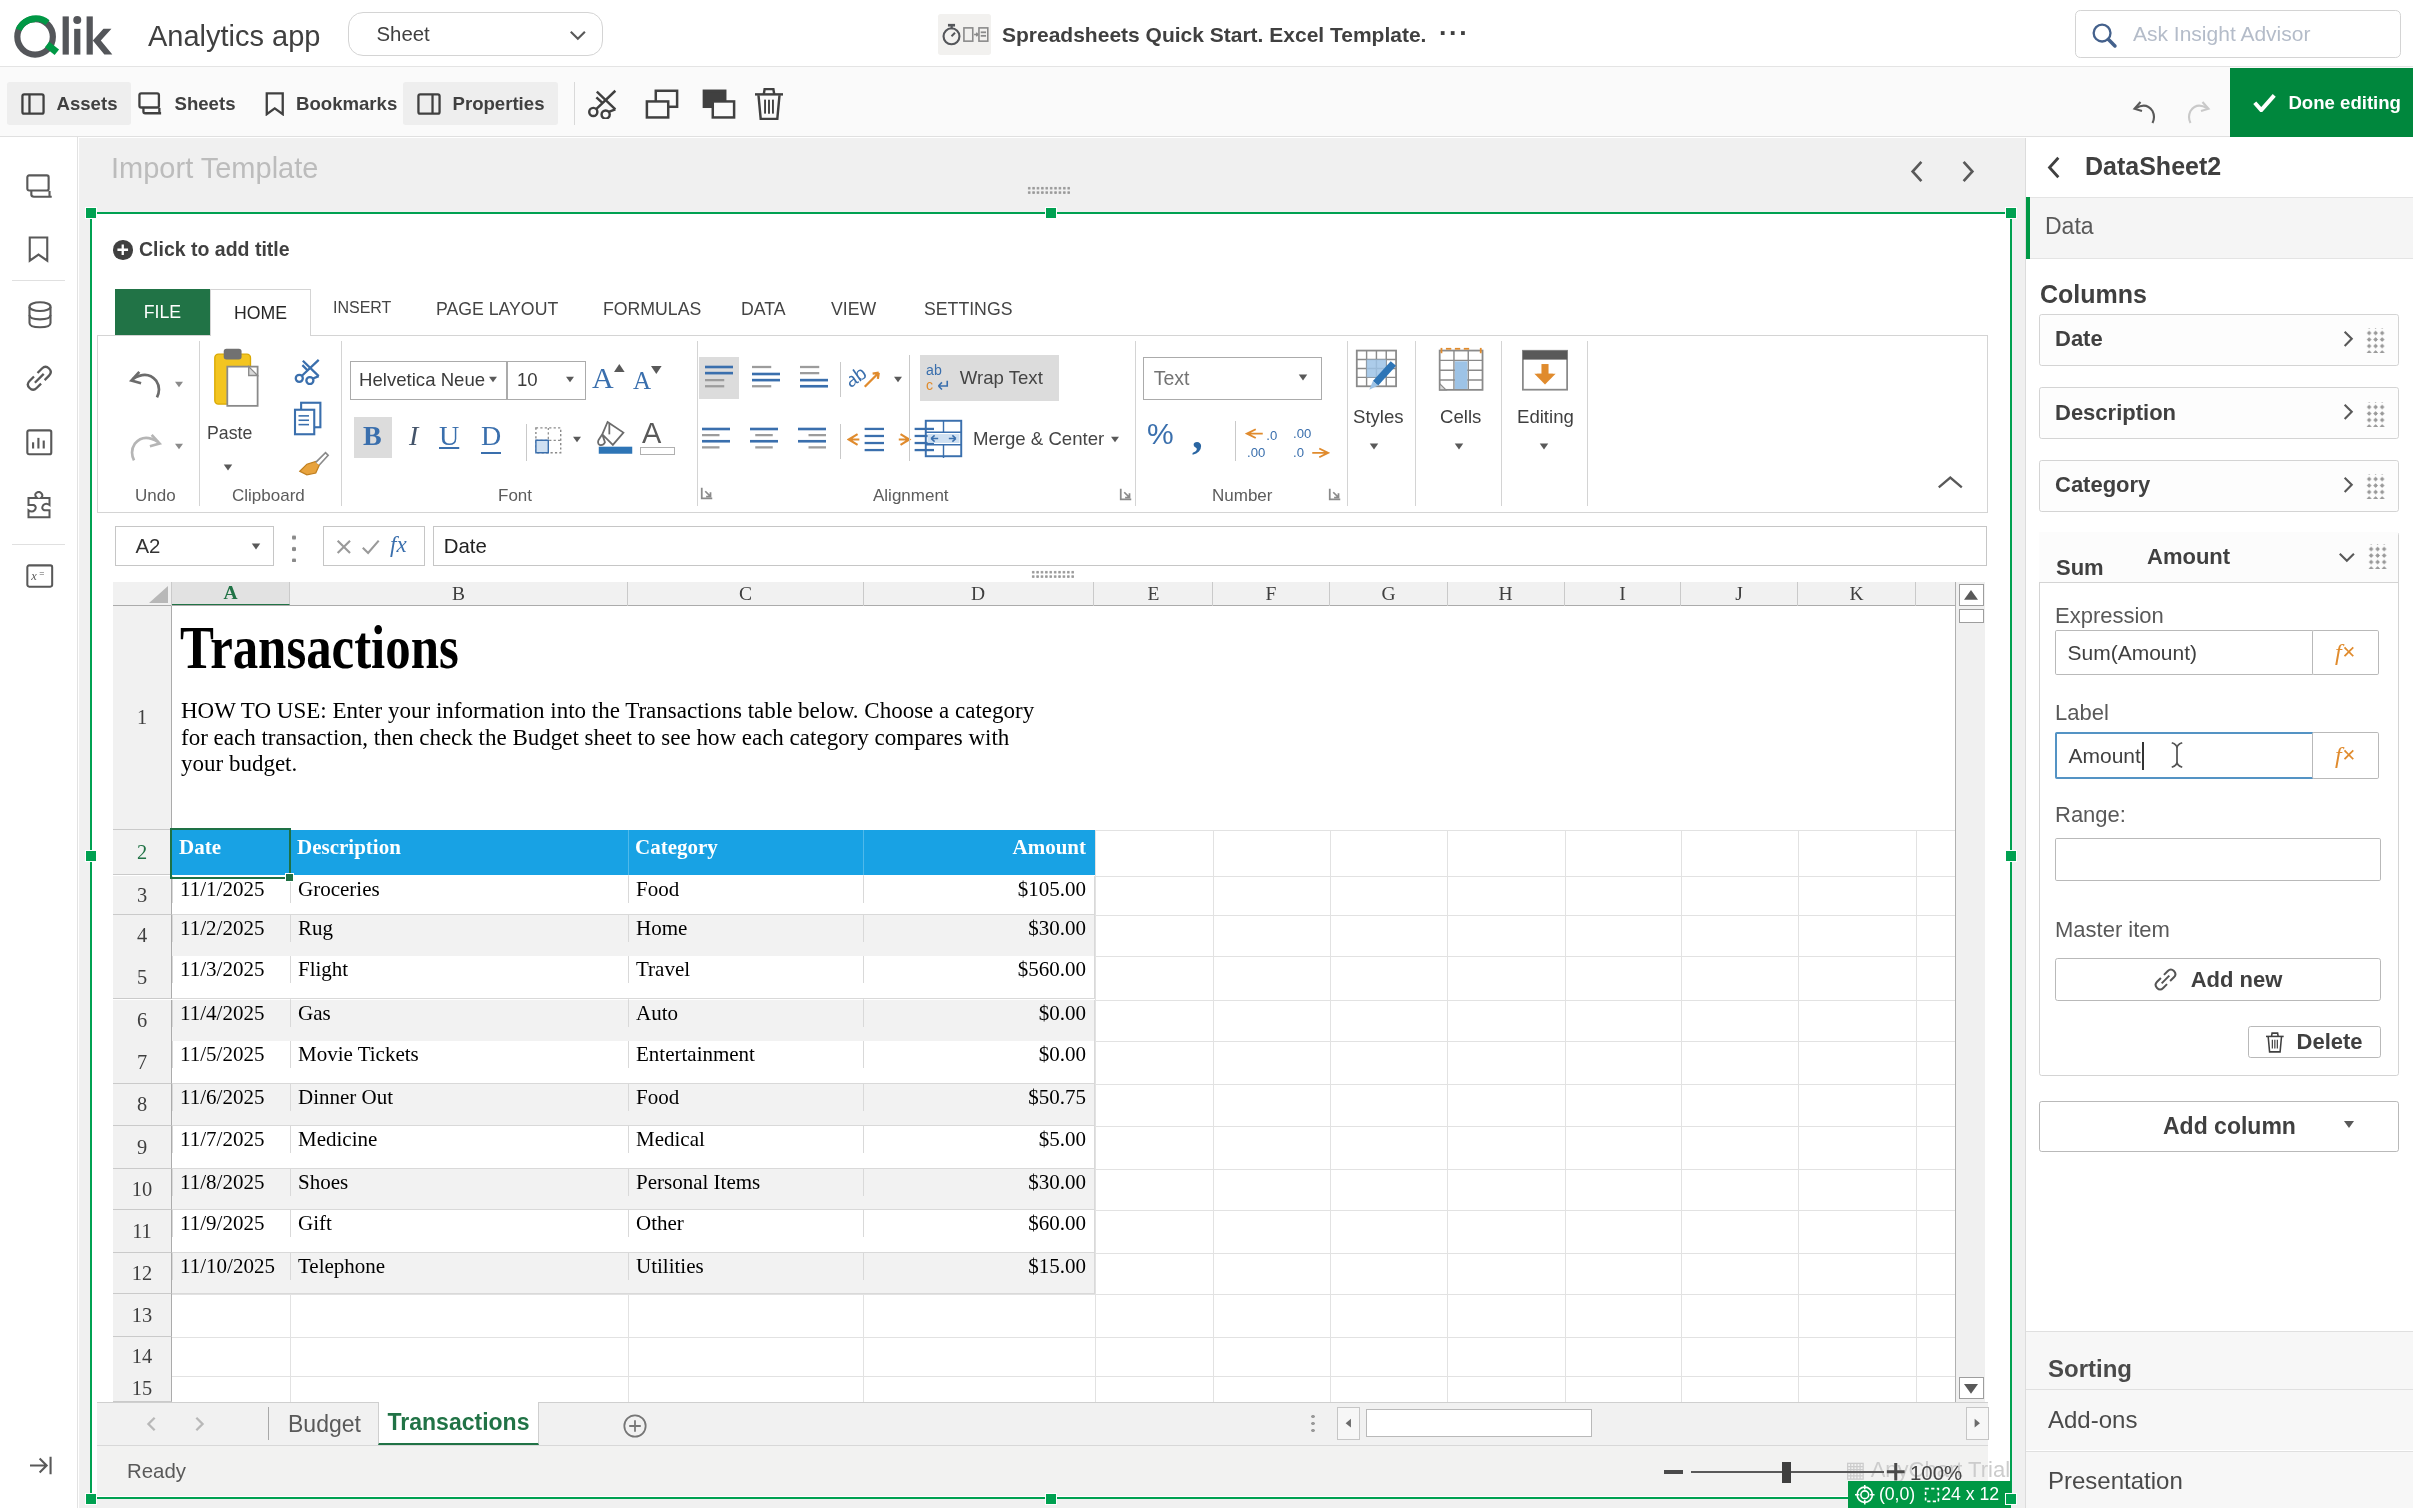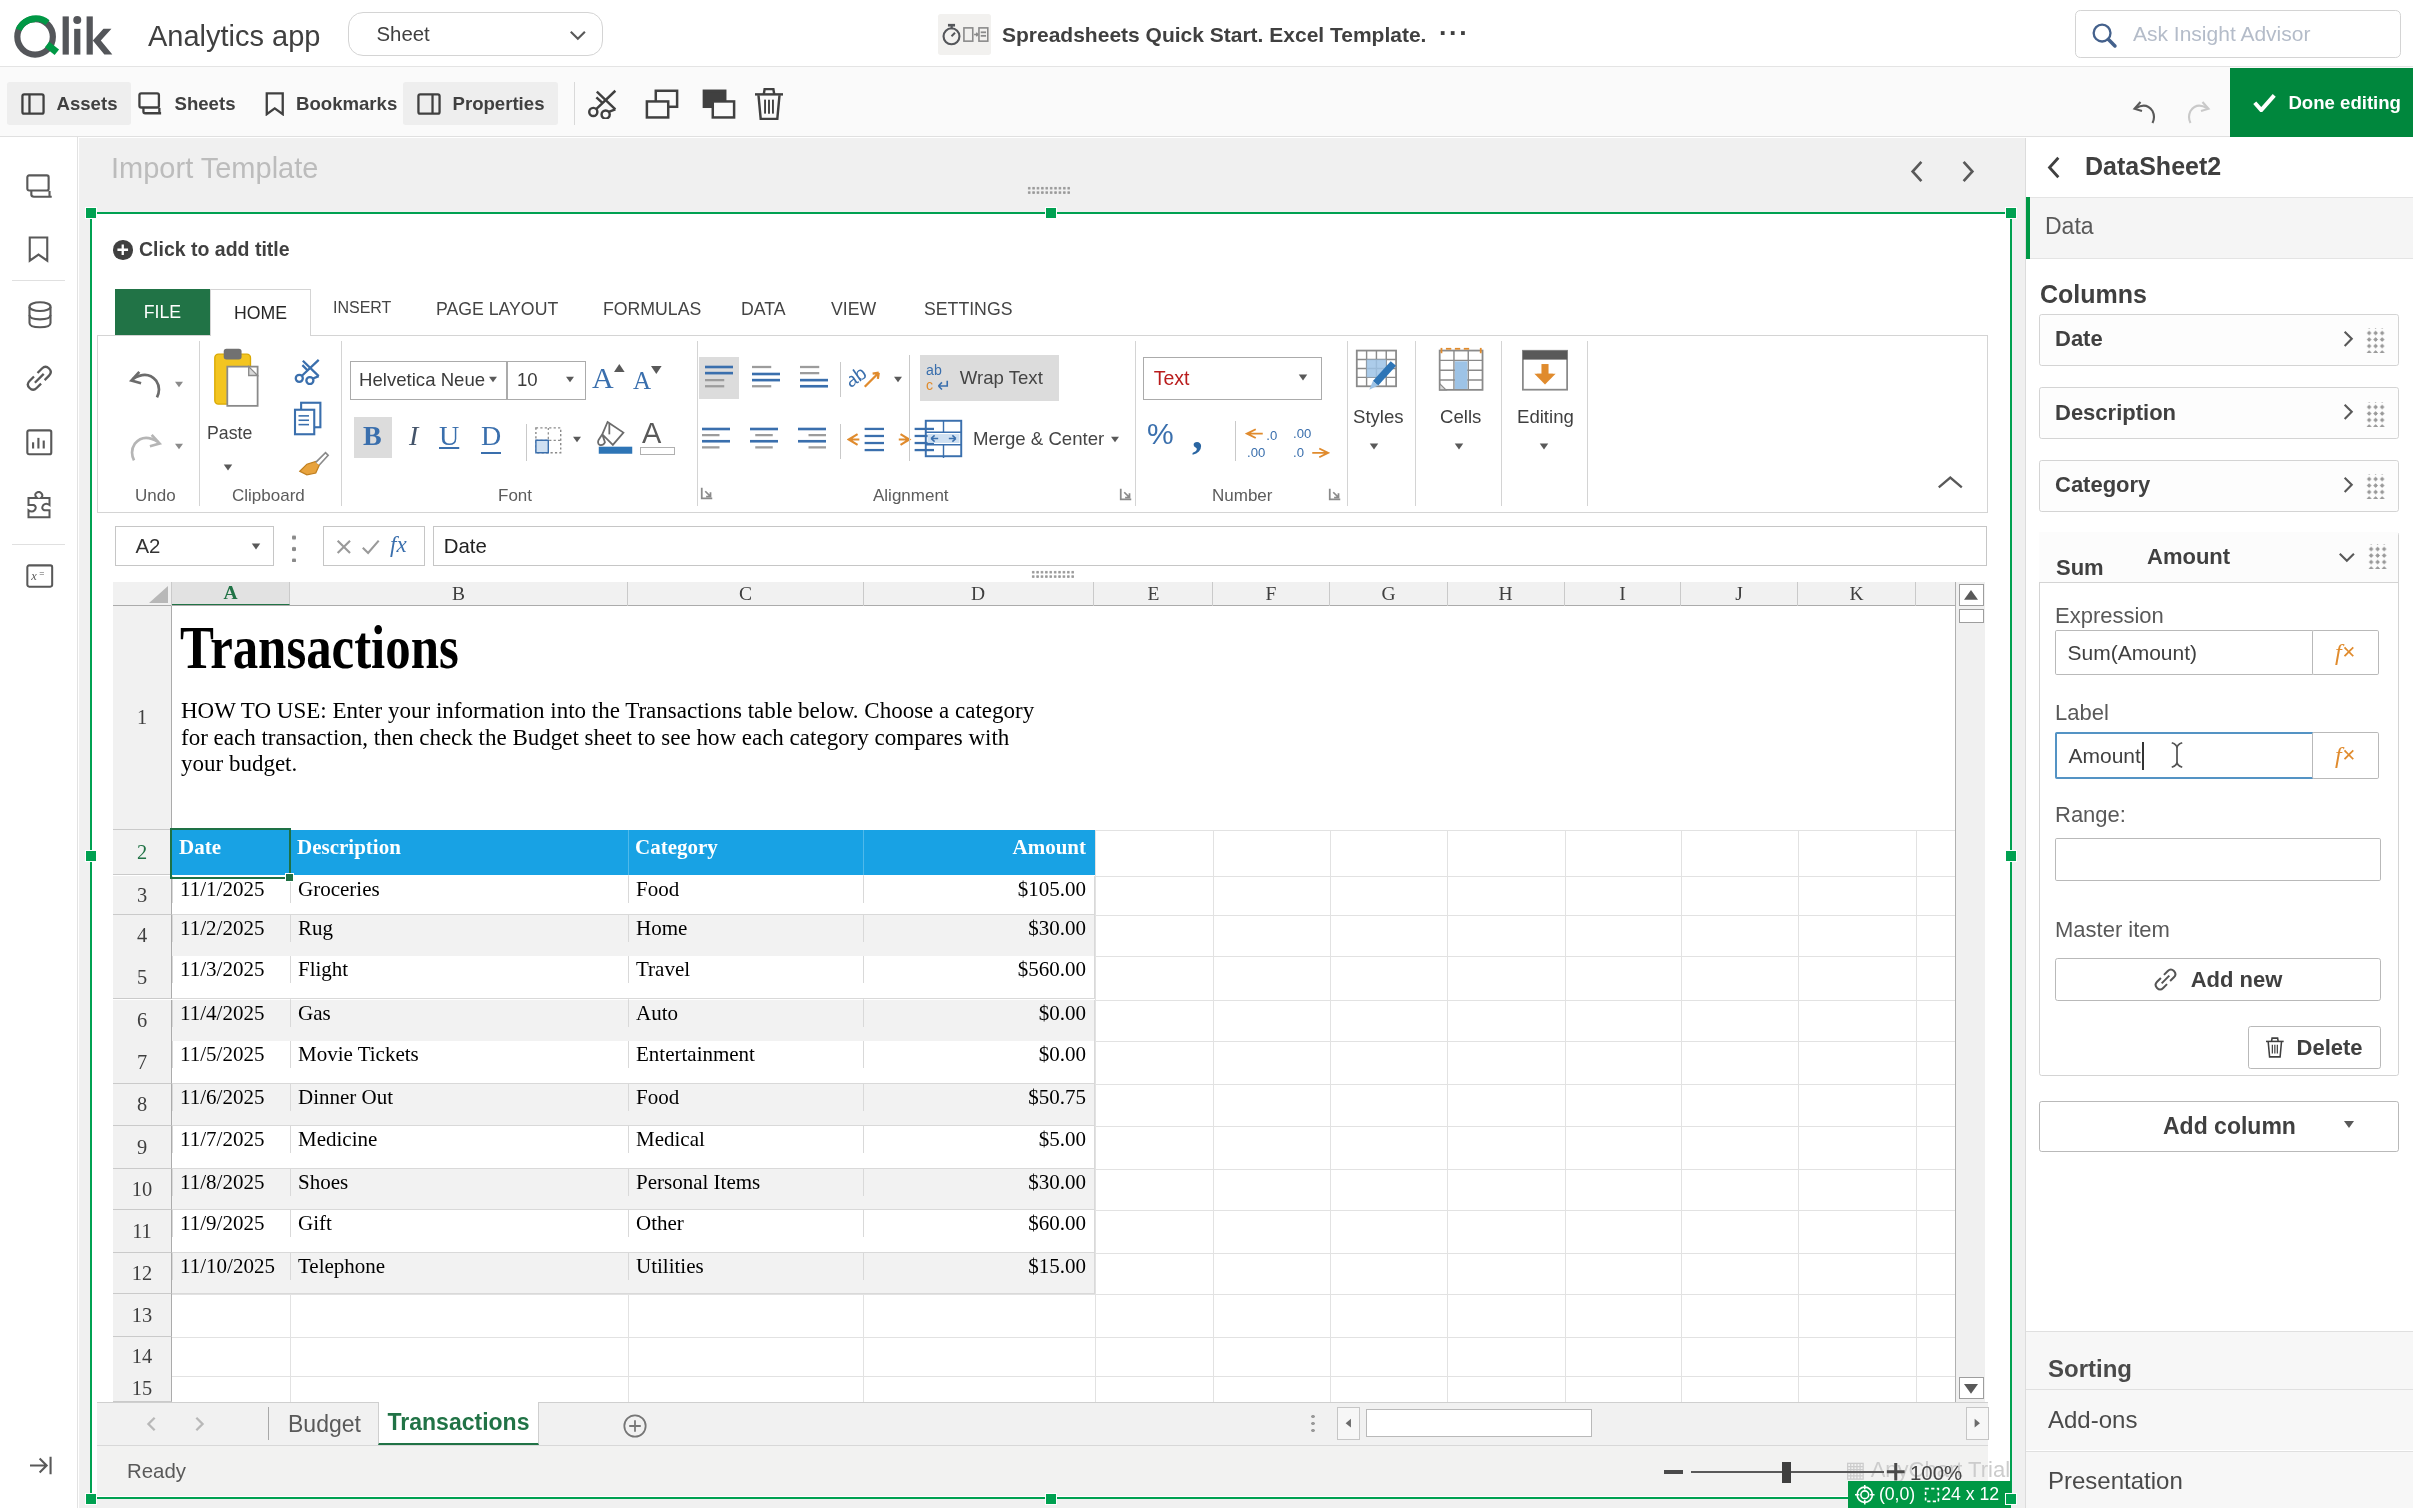--- a/index.html
+++ b/index.html
@@ -423,21 +423,21 @@
 <div class="abs" style="left:973px;top:428px;font-size:18.6px;color:#444;">Merge &amp; Center</div>
 <div class="caret" style="left:1110px;top:436px;transform:scale(.8);"></div>
 <svg class="abs" style="left:1119px;top:487px" width="14" height="14" viewBox="0 0 16 16">
     <path d="M2 2 L2 14 L14 14" fill="none" stroke="#8a8a8a" stroke-width="2"></path>
     <path d="M6 6 L12 12 M12 7 L12 12 L7 12" fill="none" stroke="#8a8a8a" stroke-width="2"></path>
   </svg>
 
 <div class="vline" style="left:909px;top:355px;height:106px;background:#c9c9c9;"></div>
 
 <div class="abs" style="left:1143px;top:357px;width:179px;height:43px;border:0.9px solid #ababab;background:#fff;">
-    <div class="abs" style="left:9.7px;top:8.9px;font-size:19.5px;color:#b91c1c;">Text</div>
+    <div class="abs" style="left:9.7px;top:8.9px;font-size:19.5px;color:#737373;">Text</div>
   </div>
 <div class="caret" style="left:1298px;top:374px;transform:scale(.85);"></div>
 <div class="abs" style="left:1147px;top:417px;font-size:30px;color:#3a6fad;">%</div>
 <div class="abs ser" style="left:1192px;top:409px;font-size:43px;font-weight:bold;color:#2b66a2;">,</div>
 <div class="vline" style="left:1235px;top:421px;height:40px;background:#c9c9c9;"></div>
 <svg class="abs" style="left:1245px;top:424px" width="39" height="35" viewBox="0 0 44 40">
   <path d="M12 6 L2 11 L12 16 M2 11 L20 11" stroke="#e08b2d" stroke-width="2.2" fill="none"></path>
   <text x="24" y="18" font-size="15" fill="#3a6fad" font-family="Liberation Sans">.0</text>
   <text x="2" y="38" font-size="15" fill="#3a6fad" font-family="Liberation Sans">.00</text>
 </svg>
@@ -765,21 +765,21 @@
 <div class="rpinput" style="left:2055px;top:838px;width:326px;height:43px;"></div>
 <div class="rptitle" style="left:2055px;top:917px;">Master item</div>
 <div class="abs" style="left:2055px;top:958px;width:326px;height:43px;border:0.9px solid #b9b9b9;border-radius:2.7px;background:#fff;display:flex;align-items:center;justify-content:center;">
   <svg width="23" height="23" viewBox="0 0 30 30">
       <path d="M13 9 L18 4 Q22 0 26 4 Q30 8 26 12 L21 17" fill="none" stroke="#555" stroke-width="2.6"></path>
       <path d="M17 21 L12 26 Q8 30 4 26 Q0 22 4 18 L9 13" fill="none" stroke="#555" stroke-width="2.6"></path>
       <path d="M10 20 L20 10" stroke="#555" stroke-width="2.6"></path>
     </svg>
   <span style="font-size:22px;font-weight:bold;color:#404040;margin-left:14px;">Add new</span>
 </div>
-<div class="abs" style="left:2248px;top:1026px;width:133px;height:43px;border:0.9px solid #b9b9b9;border-radius:2.7px;background:#fff;display:flex;align-items:center;justify-content:center;">
+<div class="abs" style="left:2248px;top:1026px;width:133px;height:32px;border:0.9px solid #b9b9b9;border-radius:2.7px;background:#fff;display:flex;align-items:center;justify-content:center;">
   <svg width="17.7" height="21" viewBox="0 0 32 38">
       <path d="M4 9 L6.5 36 L25.5 36 L28 9" fill="none" stroke="#404040" stroke-width="2.8"></path>
       <line x1="0" y1="8" x2="32" y2="8" stroke="#404040" stroke-width="2.8"></line>
       <path d="M10 8 L11 2 L21 2 L22 8" fill="none" stroke="#404040" stroke-width="2.8"></path>
       <line x1="11.5" y1="14" x2="11.5" y2="30" stroke="#404040" stroke-width="2.2"></line>
       <line x1="16" y1="14" x2="16" y2="30" stroke="#404040" stroke-width="2.2"></line>
       <line x1="20.5" y1="14" x2="20.5" y2="30" stroke="#404040" stroke-width="2.2"></line>
     </svg>
   <span style="font-size:22px;font-weight:bold;color:#404040;margin-left:12.4px;">Delete</span>
 </div>

